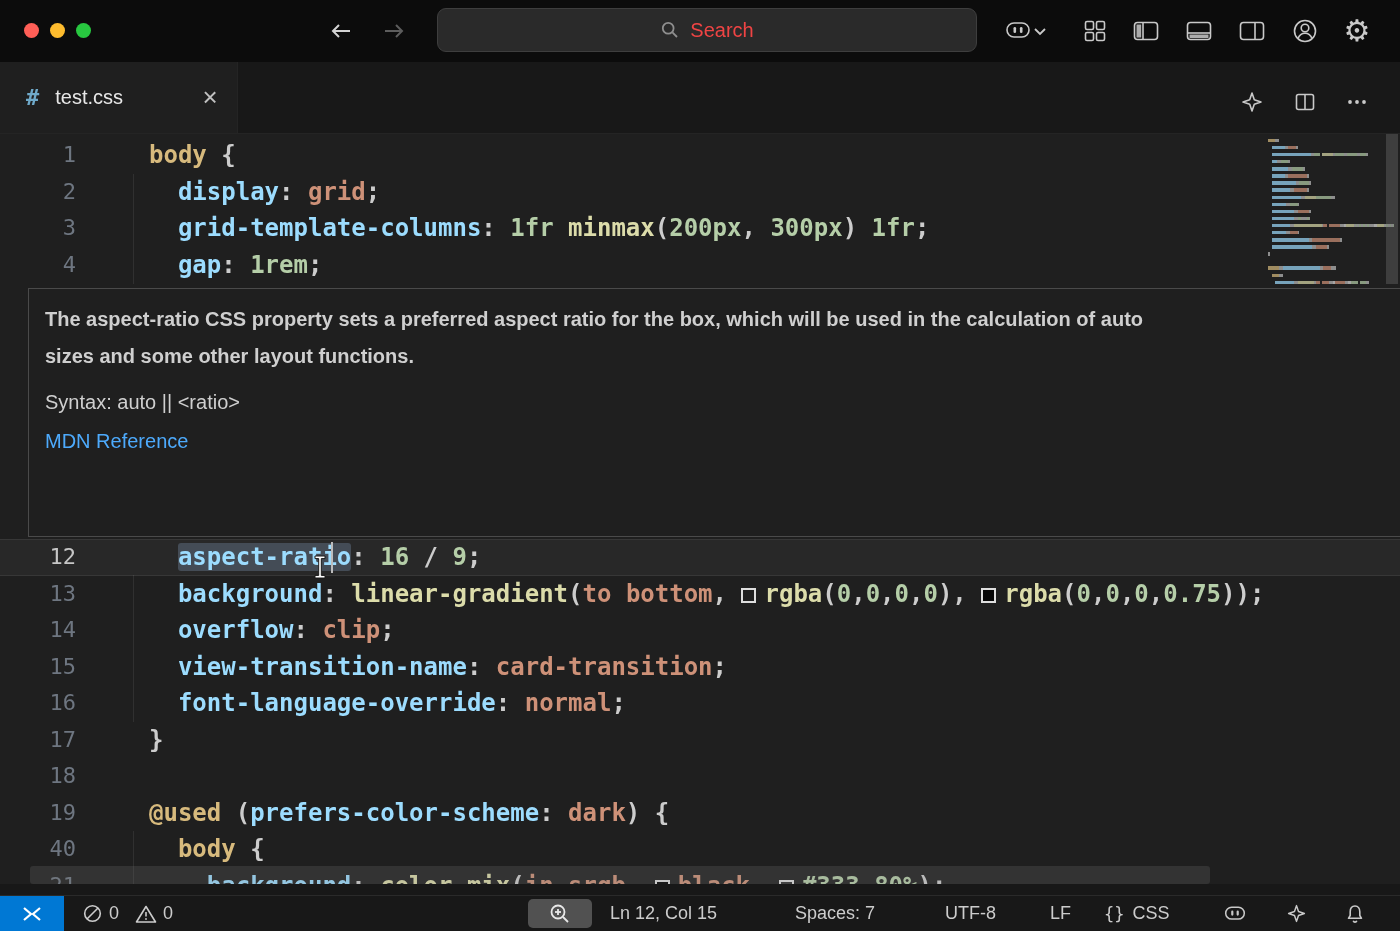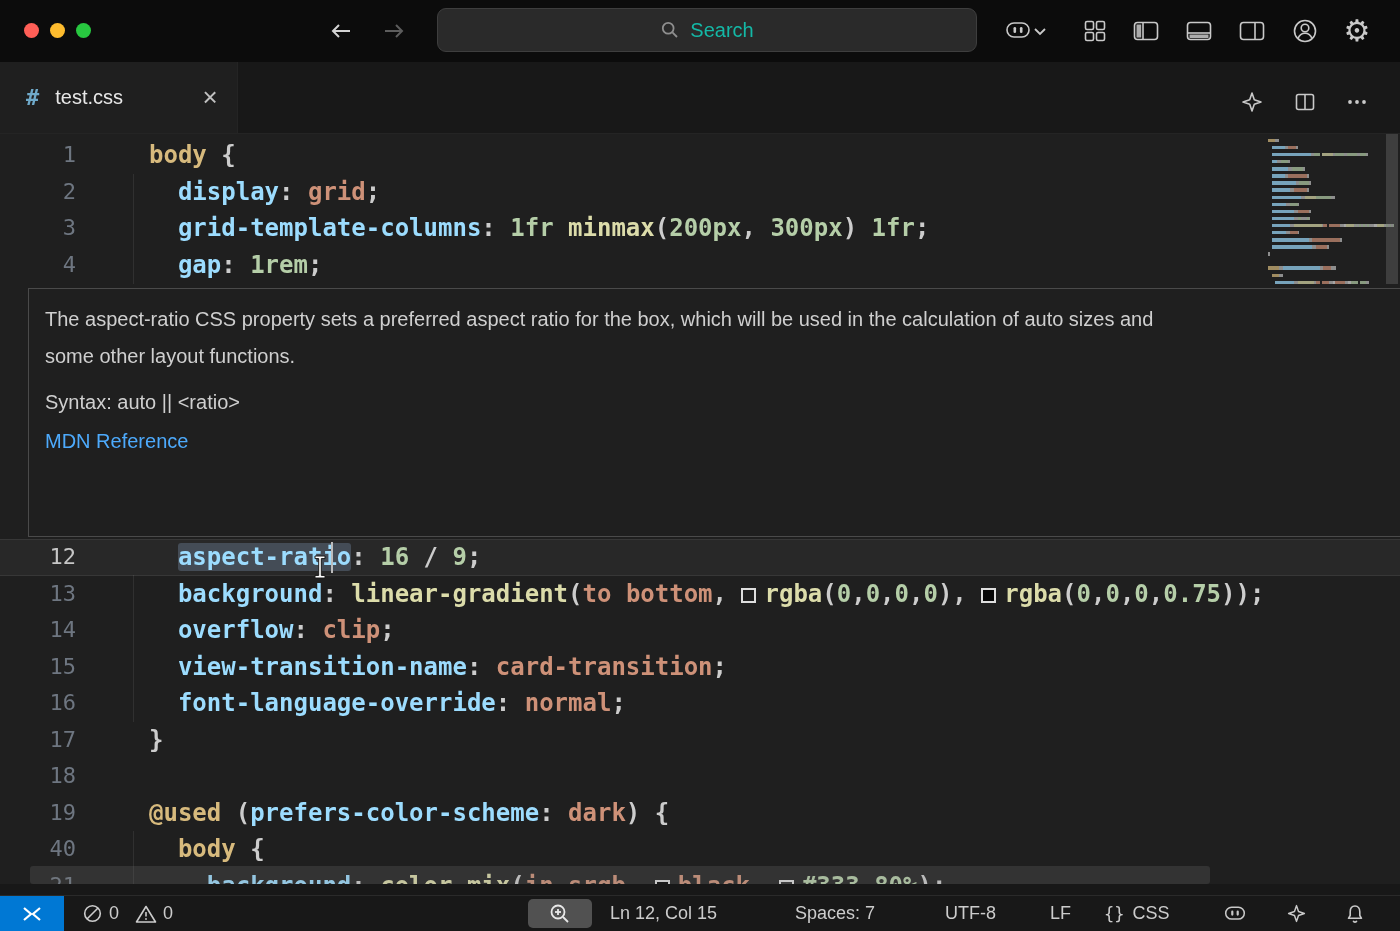--- a/index.html
+++ b/index.html
@@ -9,21 +9,21 @@
   
   #titlebar{position:absolute;left:0;top:0;width:1400px;height:62px;background:#0c0c0c;}
   .traffic{position:absolute;top:23px;width:15px;height:15px;border-radius:50%;}
   #tl-close{left:24px;background:#ff5f57;}
   #tl-min{left:50px;background:#febc2e;}
   #tl-max{left:76px;background:#28c840;}
   .tbtn{position:absolute;top:11px;width:40px;height:40px;display:flex;align-items:center;justify-content:center;border-radius:6px;}
   #nav-back{left:321px;}#nav-forward{left:374px;}
   #search-box{position:absolute;left:437px;top:8px;width:540px;height:44px;background:#2a2a2a;
       border:1px solid #3e3e3e;border-radius:9px;box-sizing:border-box;
-      display:flex;align-items:center;justify-content:center;gap:10px;color:#14b8a6;font-size:20px;}
+      display:flex;align-items:center;justify-content:center;gap:10px;color:#ef4444;font-size:20px;}
   #copilot-menu{left:992px;width:66px;}
   #btn-layout{left:1075px;}#btn-sidebar-left{left:1126px;}#btn-panel{left:1179px;}
   #btn-sidebar-right{left:1232px;}#btn-account{left:1285px;}#btn-settings{left:1337px;}
   .glyph-icon{font-size:30px;color:#c9c9c9;line-height:1;}
 
   
   #tabbar{position:absolute;left:0;top:62px;width:1400px;height:72px;background:#181818;
       border-bottom:1px solid #242424;box-sizing:border-box;}
   #tab{position:absolute;left:0;top:0;width:238px;height:71px;background:#1f1f1f;border-right:1px solid #242424;
       box-sizing:border-box;display:flex;align-items:center;gap:16px;padding-left:26px;}
@@ -62,21 +62,21 @@
   .mm-ws{background:transparent}.mm-swm{background:#e0e0e0}
   #vscroll{position:absolute;left:1386px;top:0;width:12px;height:150px;background:rgba(121,121,121,0.35);z-index:3;}
   #hscroll{position:absolute;left:30px;top:732px;width:1180px;height:18px;background:rgba(121,121,121,0.22);border-radius:3px;z-index:3;}
   #caret{position:absolute;left:331px;top:542px;width:2px;height:31px;background:#bcbcbc;z-index:12;}
 
   
   #tooltip{position:absolute;left:28px;top:288px;width:1373px;height:249px;box-sizing:border-box;
       background:#1f1f1f;border:1px solid #4a4a4a;z-index:40;padding:0 20px 0 16px;overflow:hidden;
       font-size:20px;color:#cfcfcf;}
   #tooltip p{margin:0;}
-  .tt-desc{margin-top:12px !important;max-width:1130px;line-height:37px;}
+  .tt-desc{margin-top:12px !important;max-width:1130px;line-height:37px;font-weight:bold;}
   .tt-browsers{margin-top:17px !important;}
   .tt-syntax{margin-top:16px !important;}
   .tt-link{display:inline-block;margin-top:16px;color:#4daafc;text-decoration:none;cursor:pointer;}
 
   #mouse-cursor{position:absolute;left:312px;top:554px;z-index:60;}
 
   
   #statusbar{position:absolute;left:0;top:895px;width:1400px;height:36px;background:#181818;
       border-top:1px solid #2a2a2a;box-sizing:border-box;}
   .sb-item{position:absolute;top:0;height:35px;display:flex;align-items:center;gap:8px;

